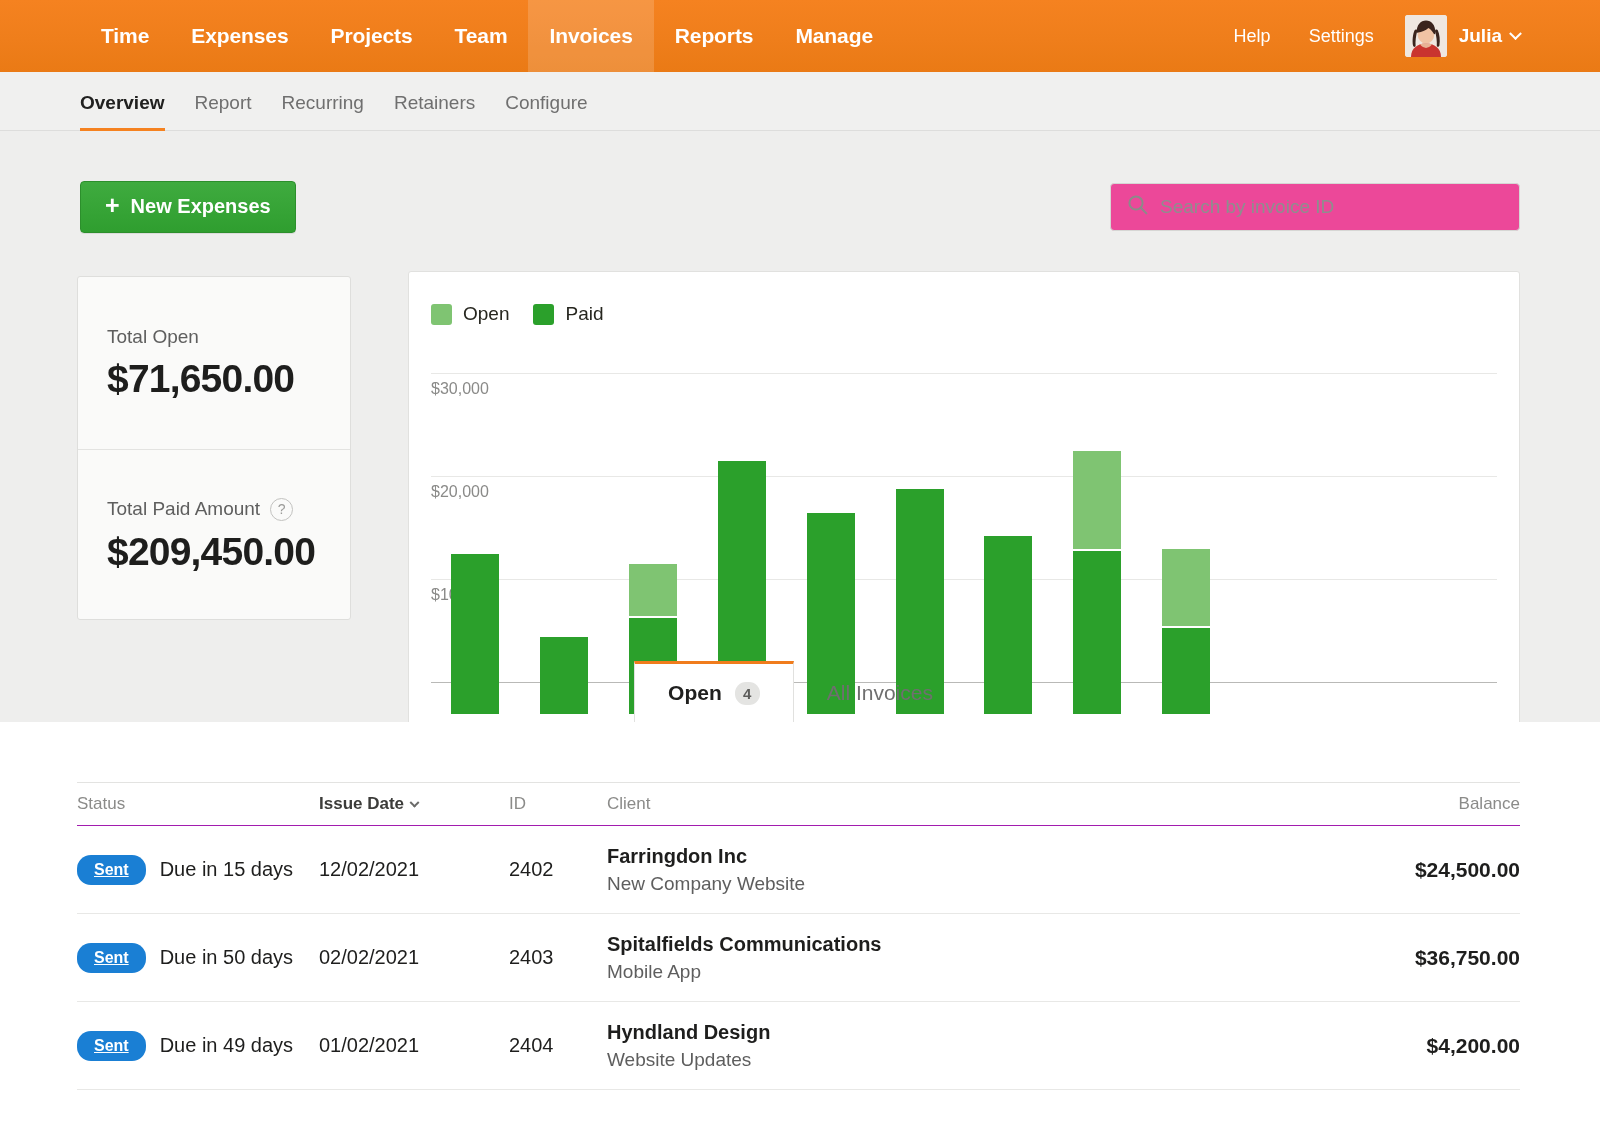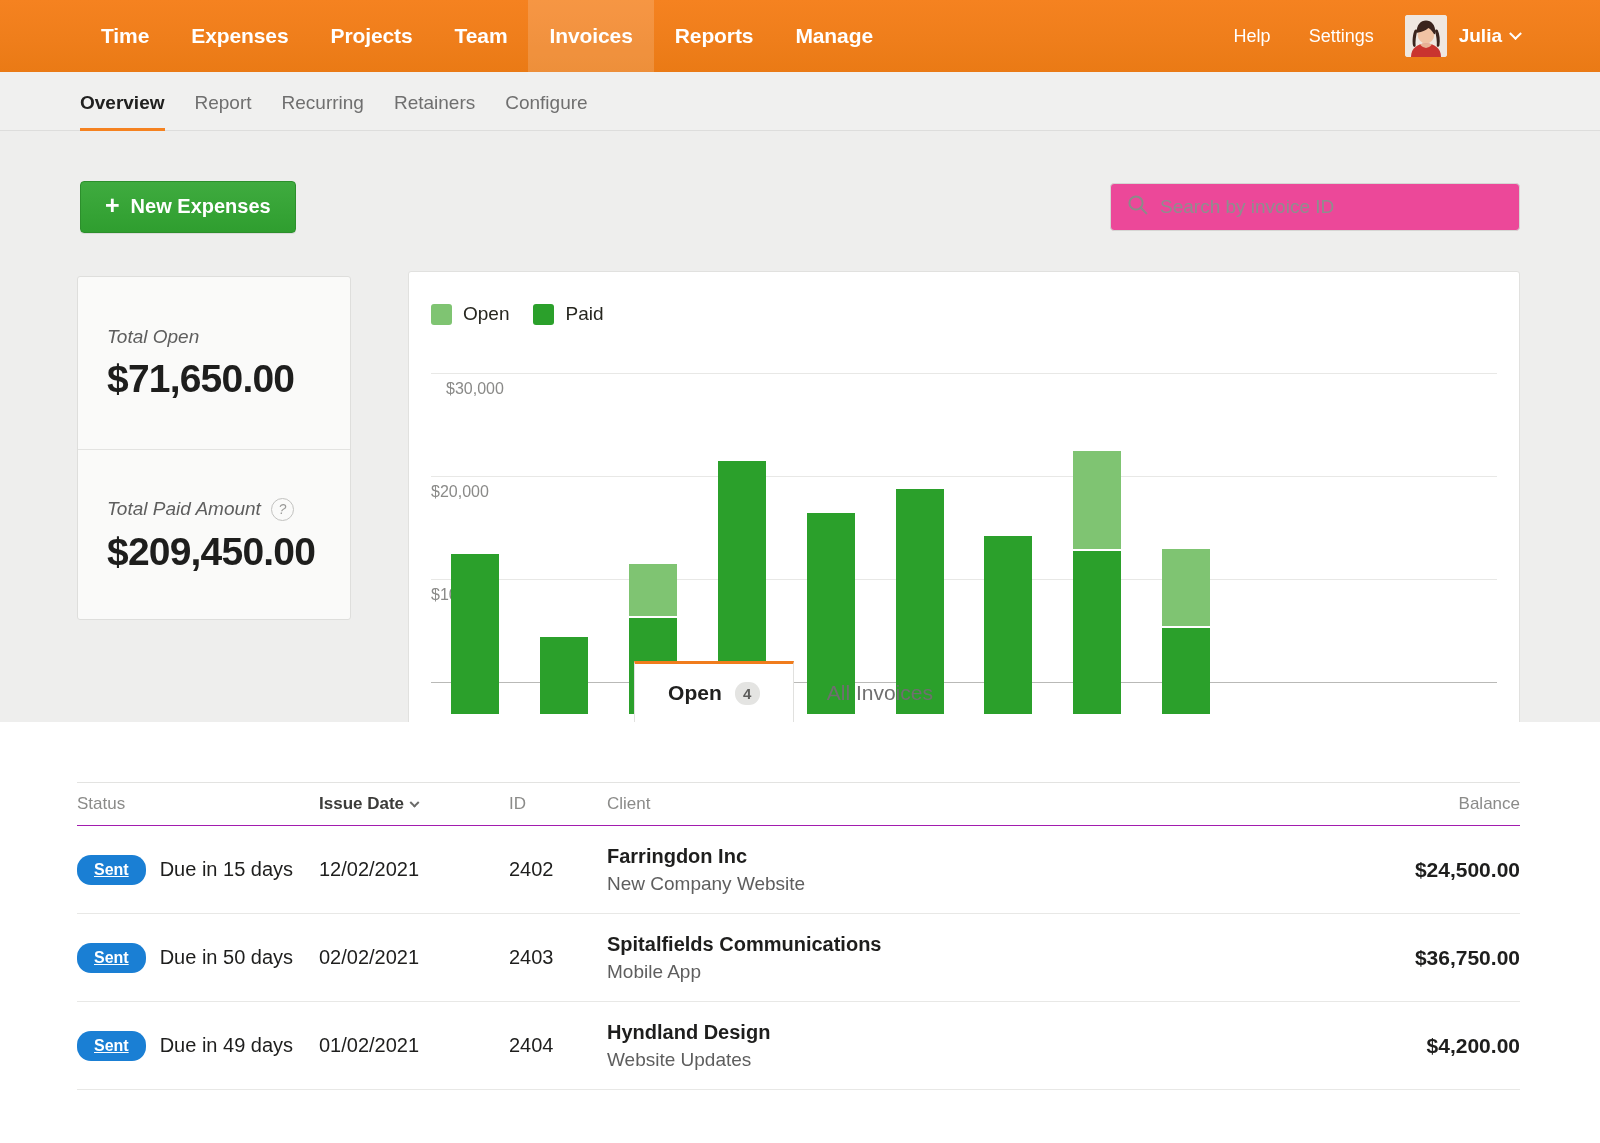--- a/index.html
+++ b/index.html
@@ -130,21 +130,20 @@
   .stat {
     height: 172px;
     padding: 0 0 0 29px;
     display: flex; flex-direction: column; justify-content: center;
   }
   .stat + .stat { border-top: 1px solid #e3e3e1; }
   .stat-label {
     font-size: 19px; color: #5e5e5e;
     display: flex; align-items: flex-start; gap: 10px;
     margin-bottom: 9px;
-    font-style: italic;
   }
   .help-badge {
     width: 23px; height: 23px; border-radius: 50%;
     border: 1px solid #c2c2c0; color: #9a9a98;
     font-size: 14px; display: flex; align-items: center; justify-content: center;
     cursor: pointer; flex: none;
   }
   .stat-value {
     font-size: 39px; font-weight: bold; color: #1e1e1d;
     letter-spacing: -0.8px; white-space: nowrap;
@@ -367,21 +366,21 @@
           <span class="legend-swatch" style="background: rgb(127, 196, 114);"></span>
           <span class="legend-label">Open</span>
         </div>
         <div class="legend-item">
           <span class="legend-swatch" style="background: rgb(43, 160, 43);"></span>
           <span class="legend-label">Paid</span>
         </div>
       </div>
     <div class="plot" id="chart-plot">
         <div class="grid-line" style="top: 20.625px;"></div>
-        <div class="y-label" style="top: 27.625px; margin-left: 15px;">$30,000</div>
+        <div class="y-label" style="top: 27.625px;">$30,000</div>
         <div class="grid-line" style="top: 123.75px;"></div>
         <div class="y-label" style="top: 130.75px;">$20,000</div>
         <div class="grid-line" style="top: 226.875px;"></div>
         <div class="y-label" style="top: 233.875px;">$10,000</div>
         <div class="axis-line" style="top: 330px;"></div>
         <div class="bars" style="height: 330px;">
           <div class="bar-col">
             <div class="bar-stack">
               <div class="seg-paid" style="height: 159.844px; background: rgb(43, 160, 43);"></div>
             </div>

